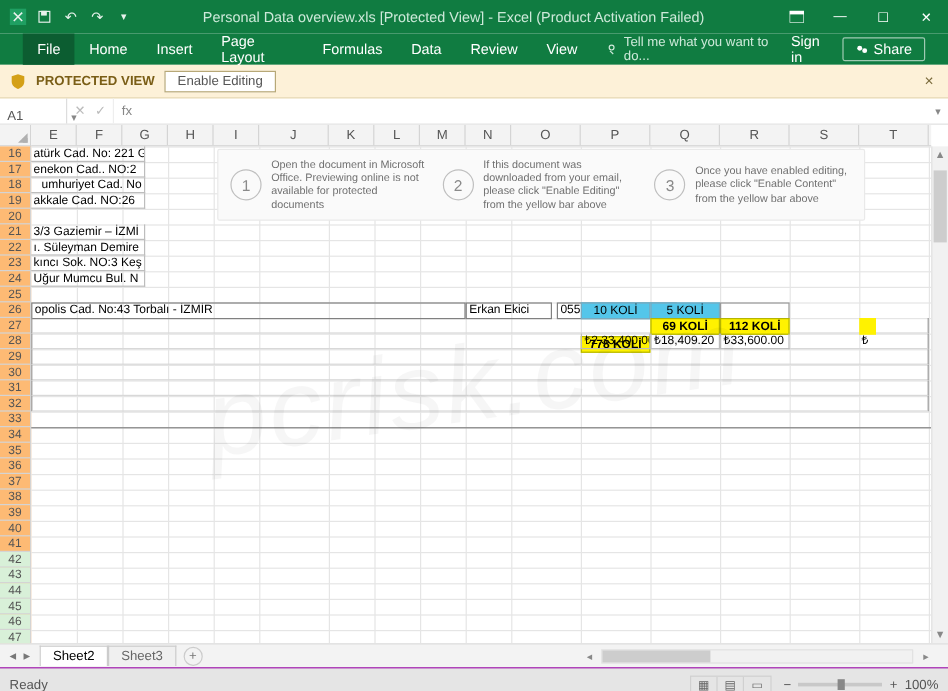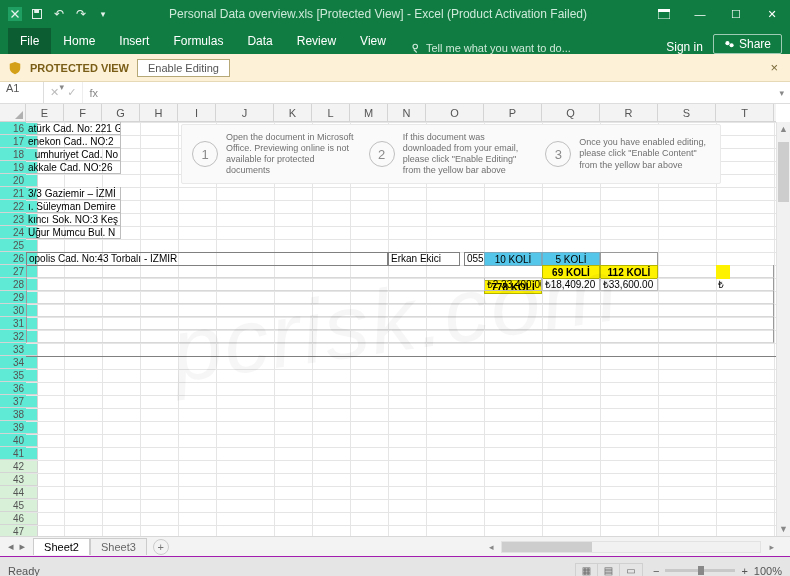--- a/index.html
+++ b/index.html
@@ -7,49 +7,49 @@
 
 
 .titlebar { height: 28px; background: #107c41; display: flex; align-items: center; color: #fff; }
 .titlebar .qat { display: flex; gap: 8px; padding-left: 8px; align-items: center; }
 .titlebar .qat .icon { width: 14px; height: 14px; display: inline-flex; align-items: center; justify-content: center; font-size: 12px; opacity: .9; }
 .titlebar .title { flex: 1; text-align: center; font-size: 12px; color: #cde9d9; white-space: nowrap; overflow: hidden; }
 .titlebar .wincontrols { display: flex; }
 .titlebar .wincontrols .wc { width: 36px; height: 28px; display: flex; align-items: center; justify-content: center; font-size: 11px; color:#fff; }
 
 
-.ribbon { height: 26px; background: #107c41; display: flex; align-items: flex-end; padding: 0 8px; color: #fff; font-size: 12px; }
+.ribbon { height: 26px; background: #107c41; display: flex; align-items: center; padding: 0 19px; color: #fff; font-size: 12px; }
 .ribbon .tab { padding: 0 12px; height: 26px; display: flex; align-items: center; cursor: pointer; }
 .ribbon .tab.file { background: #0c5d31; }
 .ribbon .tell { margin-left: 12px; display: flex; align-items: center; gap: 4px; color: #cde9d9; font-size: 11px; }
 .ribbon .tell svg { width: 12px; height: 12px; }
 .ribbon .spacer { flex: 1; }
 .ribbon .signin { padding: 0 10px; font-size: 12px; color:#fff; }
 .ribbon .share { padding: 2px 10px; border:1px solid rgba(255,255,255,.6); border-radius:2px; display:flex; align-items:center; gap:4px; font-size:12px;}
 
 
 .protectedbar { height: 28px; background: #fdf1d8; border-bottom: 1px solid #e6d9b6; display: flex; align-items: center; padding: 0 8px; gap: 8px; color: #6b5a2b; font-size: 11px; }
 .protectedbar .shield { width:14px; height:14px; color:#d4a017; }
 .protectedbar .label { font-weight: bold; color:#7a5e17; }
 .protectedbar .msg { color:#7a6a3a; flex:0 1 auto; }
 .protectedbar .btn { border:1px solid #b7a877; background: #fff; padding: 2px 10px; font-size:11px; color:#555; }
 .protectedbar .close { margin-left:auto; color:#7a6a3a; font-size:13px; padding:0 4px; }
 
 
 .fxbar { height: 22px; border-bottom:1px solid #ddd; display:flex; align-items:center; font-size:11px; color:#555; }
-.fxbar .namebox { width:44px; padding:0 6px; border-right:1px solid #ddd; display:flex; align-items:flex-start; justify-content:space-between; height:100%;gap:40px; }
+.fxbar .namebox { width:56px; padding:0 6px; border-right:1px solid #ddd; display:flex; align-items:flex-end; justify-content:space-between; height:100%;gap:40px; }
 .fxbar .namebox .dd { color:#888; font-size:9px; }
 .fxbar .fxicons { display:flex; align-items:center; padding:0 6px; gap:8px; color:#bbb; border-right:1px solid #eee; height:100%;}
 .fxbar .fxlabel { color:#888; padding:0 6px; }
 
 
 .sheetwrap { position:relative; height: calc(576px - 28px - 26px - 28px - 22px - 20px - 20px); overflow:hidden; background:#fff; }
 .colhdr { position:absolute; top:0; left:26px; right:14px; height:18px; background:#f3f3f3; border-bottom:1px solid #d4d4d4; display:flex; }
 .colhdr .ch { border-right:1px solid #d4d4d4; display:flex; align-items:center; justify-content:center; color:#555; font-size:11px; }
-.rowhdr { position:absolute; top:18px; left:0; width:38px; bottom:0; background:#5eead4; border-right:1px solid #d4d4d4; }
+.rowhdr { position:absolute; top:18px; left:0; width:26px; bottom:0; background:#fdba74; border-right:1px solid #d4d4d4; }
 .rowhdr .rh { height:13px; border-bottom:1px solid #d4d4d4; font-size:10px; color:#555; display:flex; align-items:center; justify-content:center; }
 .selectall { position:absolute; top:0; left:0; width:26px; height:18px; background:#f3f3f3; border-right:1px solid #d4d4d4; border-bottom:1px solid #d4d4d4; }
 .selectall::after { content:''; position:absolute; right:2px; bottom:2px; border:4px solid transparent; border-right-color:#b0b0b0; border-bottom-color:#b0b0b0; }
 
 .cells { position:absolute; top:18px; left:26px; right:14px; bottom:0; }
 .gridlines { position:absolute; inset:0; }
 .gridlines .hl { position:absolute; left:0; right:0; border-top:1px solid #e5e5e5; }
 .gridlines .vl { position:absolute; top:0; bottom:0; border-left:1px solid #e5e5e5; }
 
 
@@ -132,20 +132,21 @@
     <div class="wc">—</div>
     <div class="wc">☐</div>
     <div class="wc">✕</div>
   </div>
 </div>
 
 <div class="ribbon">
   <div class="tab file">File</div>
   <div class="tab">Home</div>
   <div class="tab">Insert</div>
+  <div class="tab">Page Layout</div>
   <div class="tab">Formulas</div>
   <div class="tab">Data</div>
   <div class="tab">Review</div>
   <div class="tab">View</div>
   <div class="tell">
     <svg viewBox="0 0 16 16" fill="none" stroke="#cde9d9" stroke-width="1.5">
         <circle cx="7" cy="6" r="3"></circle>
         <path d="M5 10 L9 14"></path>
       </svg>
     <span>Tell me what you want to do...</span>

